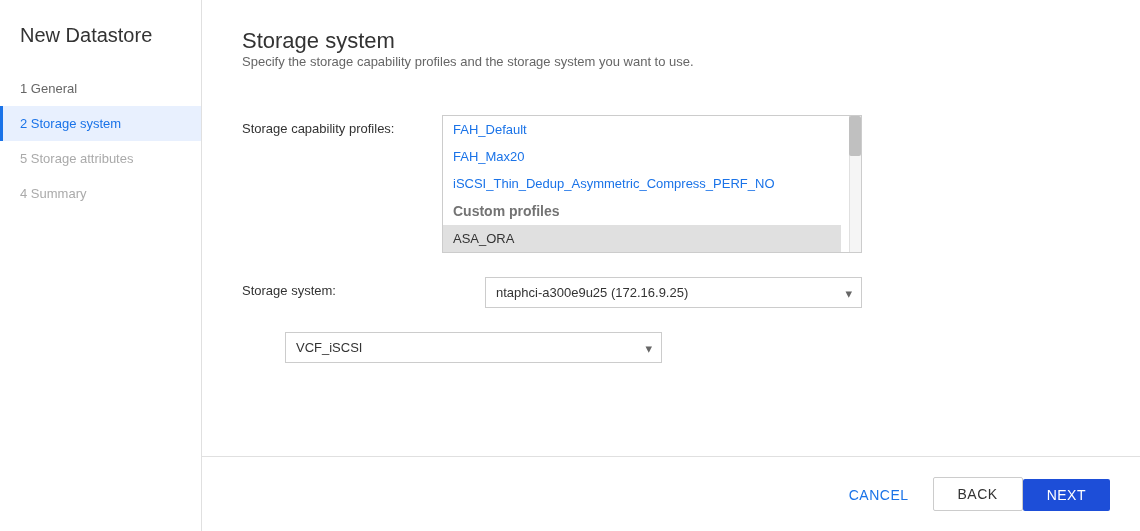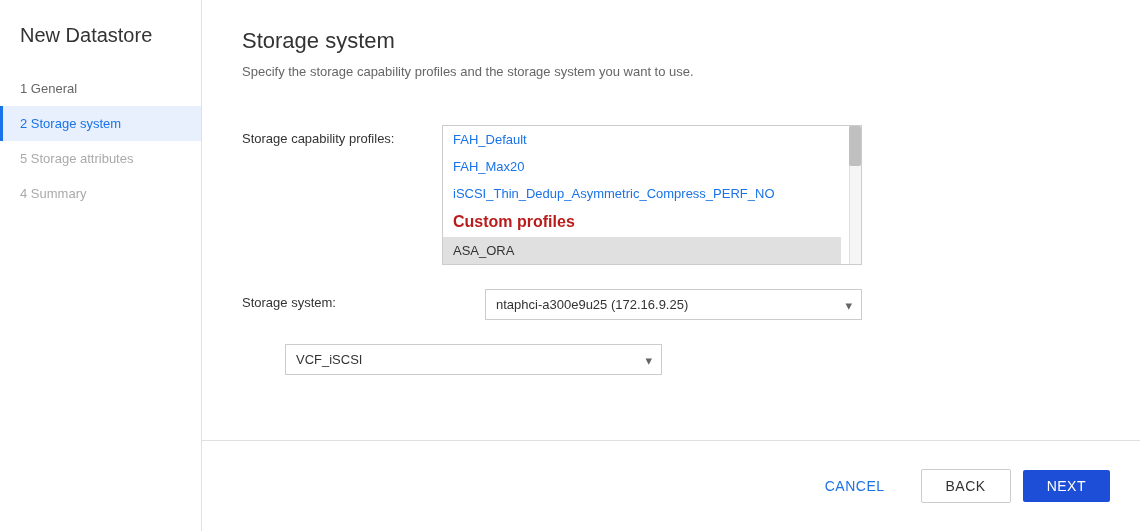--- a/index.html
+++ b/index.html
@@ -68,21 +68,20 @@
     }
     .content-area {
       flex: 1;
       padding: 28px 40px;
       overflow-y: auto;
     }
     .page-title {
       font-size: 22px;
       font-weight: 400;
       color: #333;
-      margin-bottom: 10px;
     }
     .page-subtitle {
       color: #666;
       font-size: 13px;
       margin-bottom: 46px;
     }
 
     
     .field-row {
       display: flex;
@@ -117,22 +116,22 @@
       font-size: 13px;
       display: flex;
       align-items: center;
     }
     .profile-item.selected {
       background: #e0e0e0;
       color: #333;
     }
     .profiles-header {
       padding: 6px 10px;
-      font-size: 16px;
-      color: #b91c1c;
+      font-size: 14px;
+      color: #737373;
       font-weight: 600;
       background: #fff;
     }
     .scrollbar-track {
       position: absolute;
       right: 0;
       top: 0;
       bottom: 0;
       width: 12px;
       background: #f5f5f5;
@@ -172,24 +171,23 @@
       top: 50%;
       transform: translateY(-50%);
       color: #666;
       pointer-events: none;
     }
 
     
     .footer {
       display: flex;
       justify-content: flex-end;
-      align-items: center;
-      padding: 28px 30px;
+      align-items: flex-end;
+      padding: 20px 30px;
       border-top: 1px solid #e0e0e0;
-      gap: 12px;
       background: #fff;
     }
     .btn {
       padding: 8px 24px;
       font-size: 14px;
       cursor: pointer;
       border-radius: 2px;
       font-weight: 500;
       letter-spacing: 0.5px;
     }

